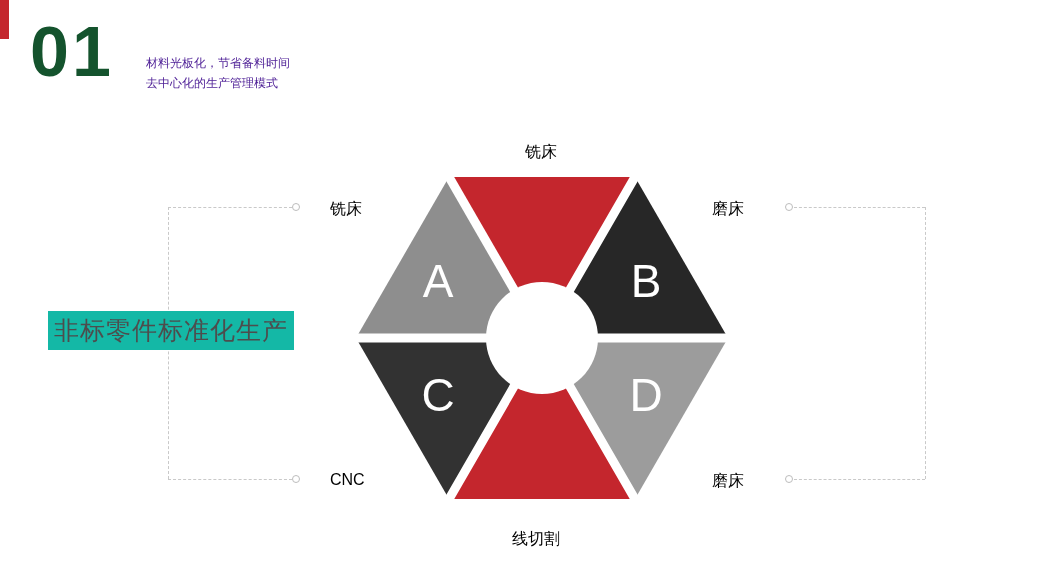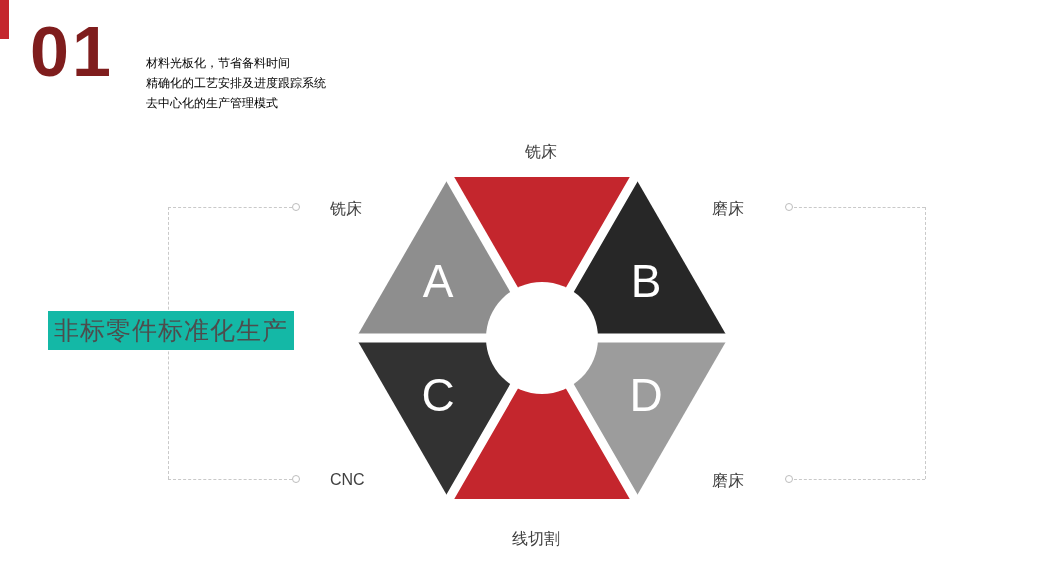--- a/index.html
+++ b/index.html
@@ -1,47 +1,46 @@
 <!DOCTYPE html>
 <html><head>
 <meta charset="utf-8">
 <style>
   * { margin:0; padding:0; box-sizing:border-box; }
   html,body { background:#ffffff; }
   body { font-family:"Liberation Sans","DejaVu Sans",sans-serif; }
   .stage { position:relative; width:1060px; height:576px; background:#ffffff; overflow:hidden; }
 
   .accent-bar { position:absolute; left:0; top:0; width:9px; height:39px; background:#c4262d; }
-  .big-number { position:absolute; left:30px; top:14px; font-size:70px; font-weight:bold; color:#7f1d1d; letter-spacing:3px; line-height:1.1; }
+  .big-number { position:absolute; left:30px; top:14px; font-size:70px; font-weight:bold; color:#14532d; letter-spacing:3px; line-height:1.1; }
   .title { position:absolute; left:145px; top:16px; font-size:24px; font-weight:bold; color:#262626; white-space:pre; }
-  .subtitles { position:absolute; left:146px; top:53px; font-size:12px; color:#000000; line-height:20px; }
+  .subtitles { position:absolute; left:146px; top:53px; font-size:12px; color:#4c1d95; line-height:20px; }
 
   .dash-h { position:absolute; border-top:1px dashed #c9c9c9; height:0; }
   .dash-v { position:absolute; border-left:1px dashed #c9c9c9; width:0; }
   .dot { position:absolute; width:8px; height:8px; border:1px solid #bdbdbd; border-radius:50%; background:#ffffff; }
 
   .side-text { position:absolute; font-size:25px; color:#4d4d4d; background:#14b8a6; padding:3px 6px; z-index:3; white-space:nowrap; letter-spacing:1px; }
   .side-text.left { left:48px; top:311px; }
   .side-text.right { left:834px; top:318px; }
 
   .hex-svg { position:absolute; left:350px; top:148px; width:390px; height:385px; z-index:2; }
 
-  .seg-label { position:absolute; font-size:16px; color:#404040; z-index:4; white-space:nowrap; }
+  .seg-label { position:absolute; font-size:16px; color:#000000; z-index:4; white-space:nowrap; }
   .seg-label.center { text-align:center; }
 </style>
 </head>
 <body>
 
 <div class="stage">
 
   <div class="accent-bar"></div>
   <div class="big-number">01</div>
   <div class="subtitles">
     <div>材料光板化，节省备料时间</div>
-    <div>精确化的工艺安排及进度跟踪系统</div>
     <div>去中心化的生产管理模式</div>
   </div>
 
   <div class="dash-h" style="left:168px; top:207px; width:124px;"></div>
   <div class="dash-v" style="left:168px; top:207px; height:272px;"></div>
   <div class="dash-h" style="left:168px; top:479px; width:124px;"></div>
   <div class="dot" style="left:292px; top:203px;"></div>
   <div class="dot" style="left:292px; top:475px;"></div>
 
   <div class="dash-h" style="left:794px; top:207px; width:131px;"></div>

